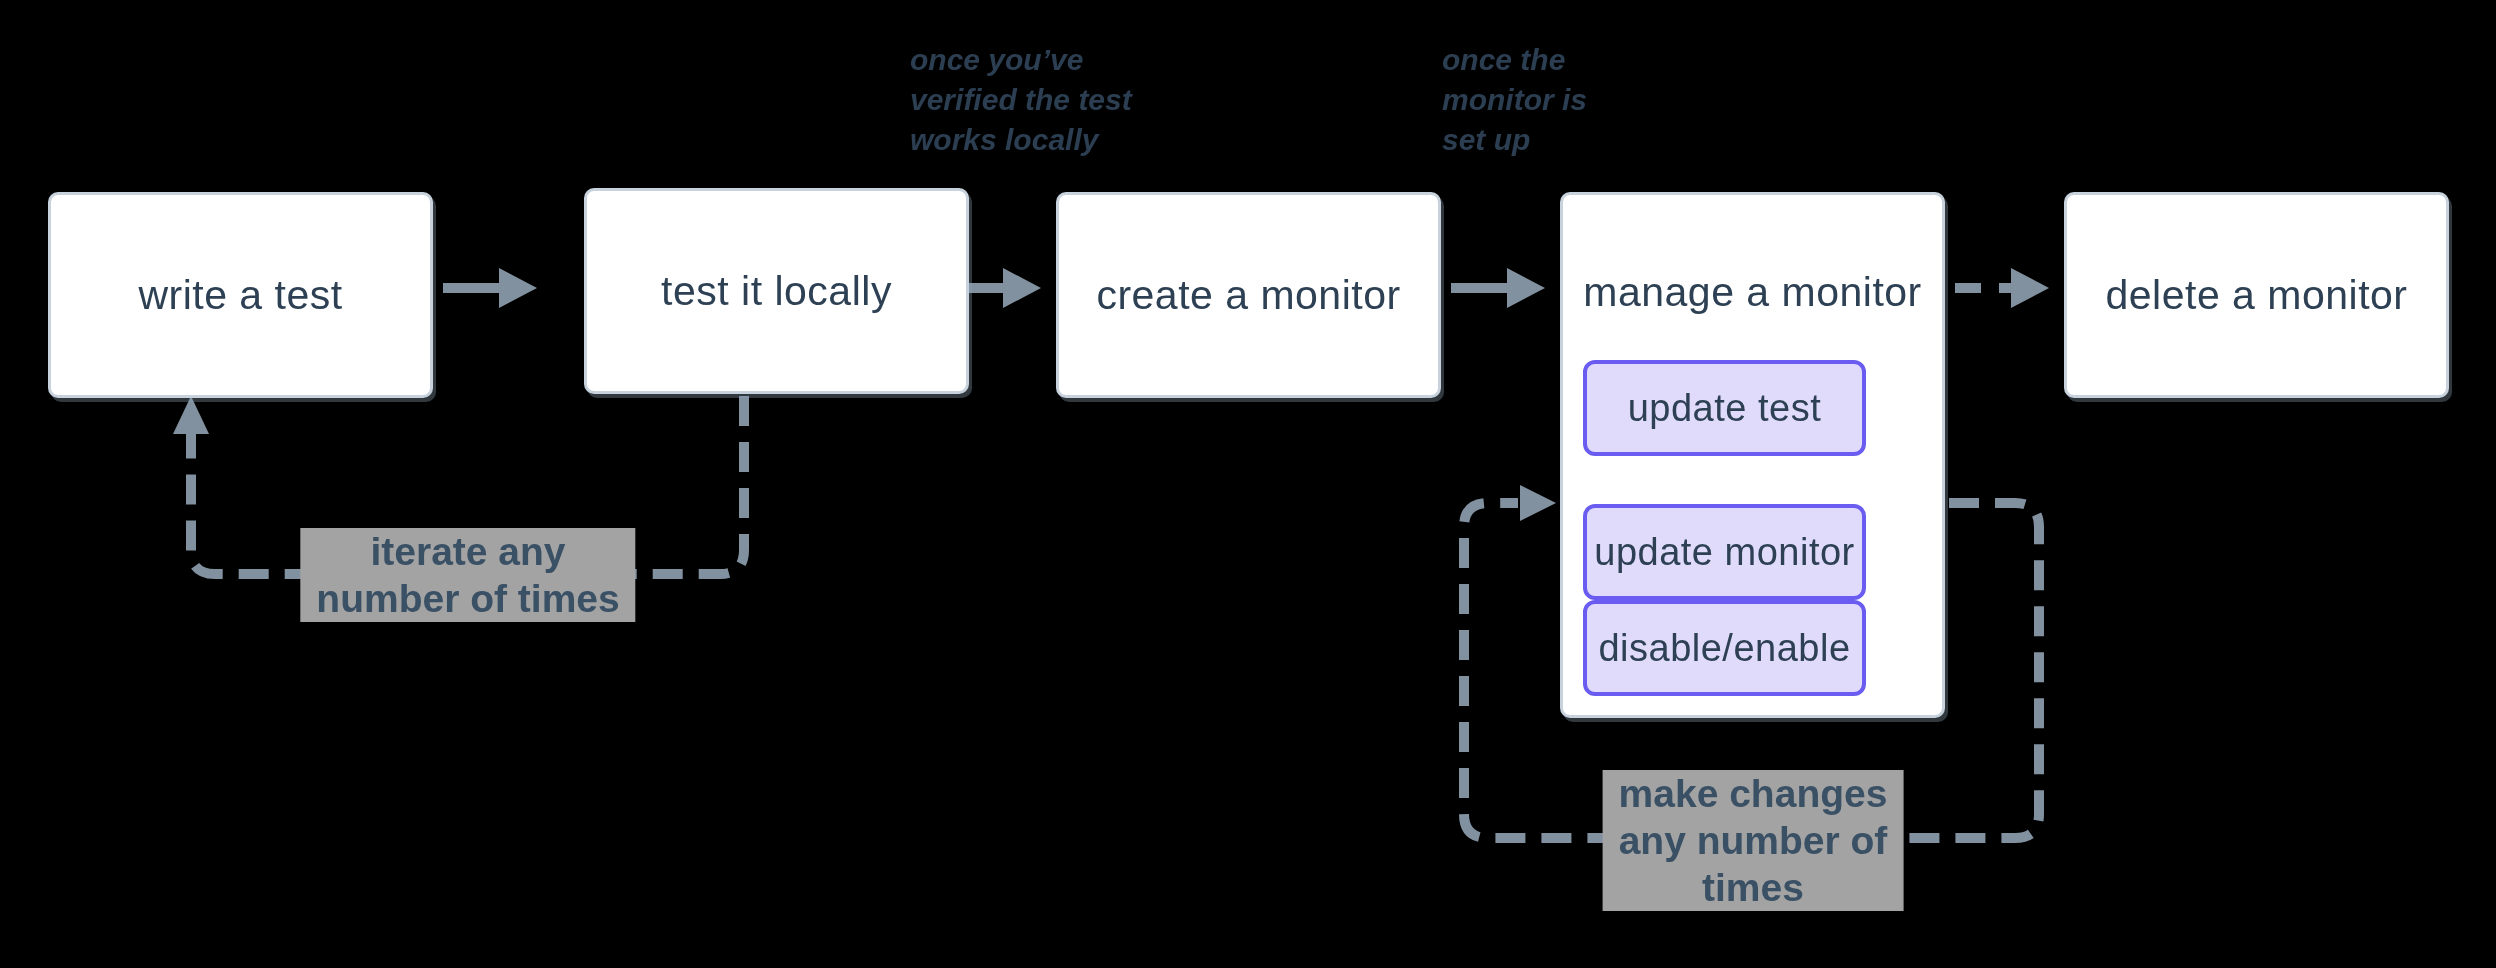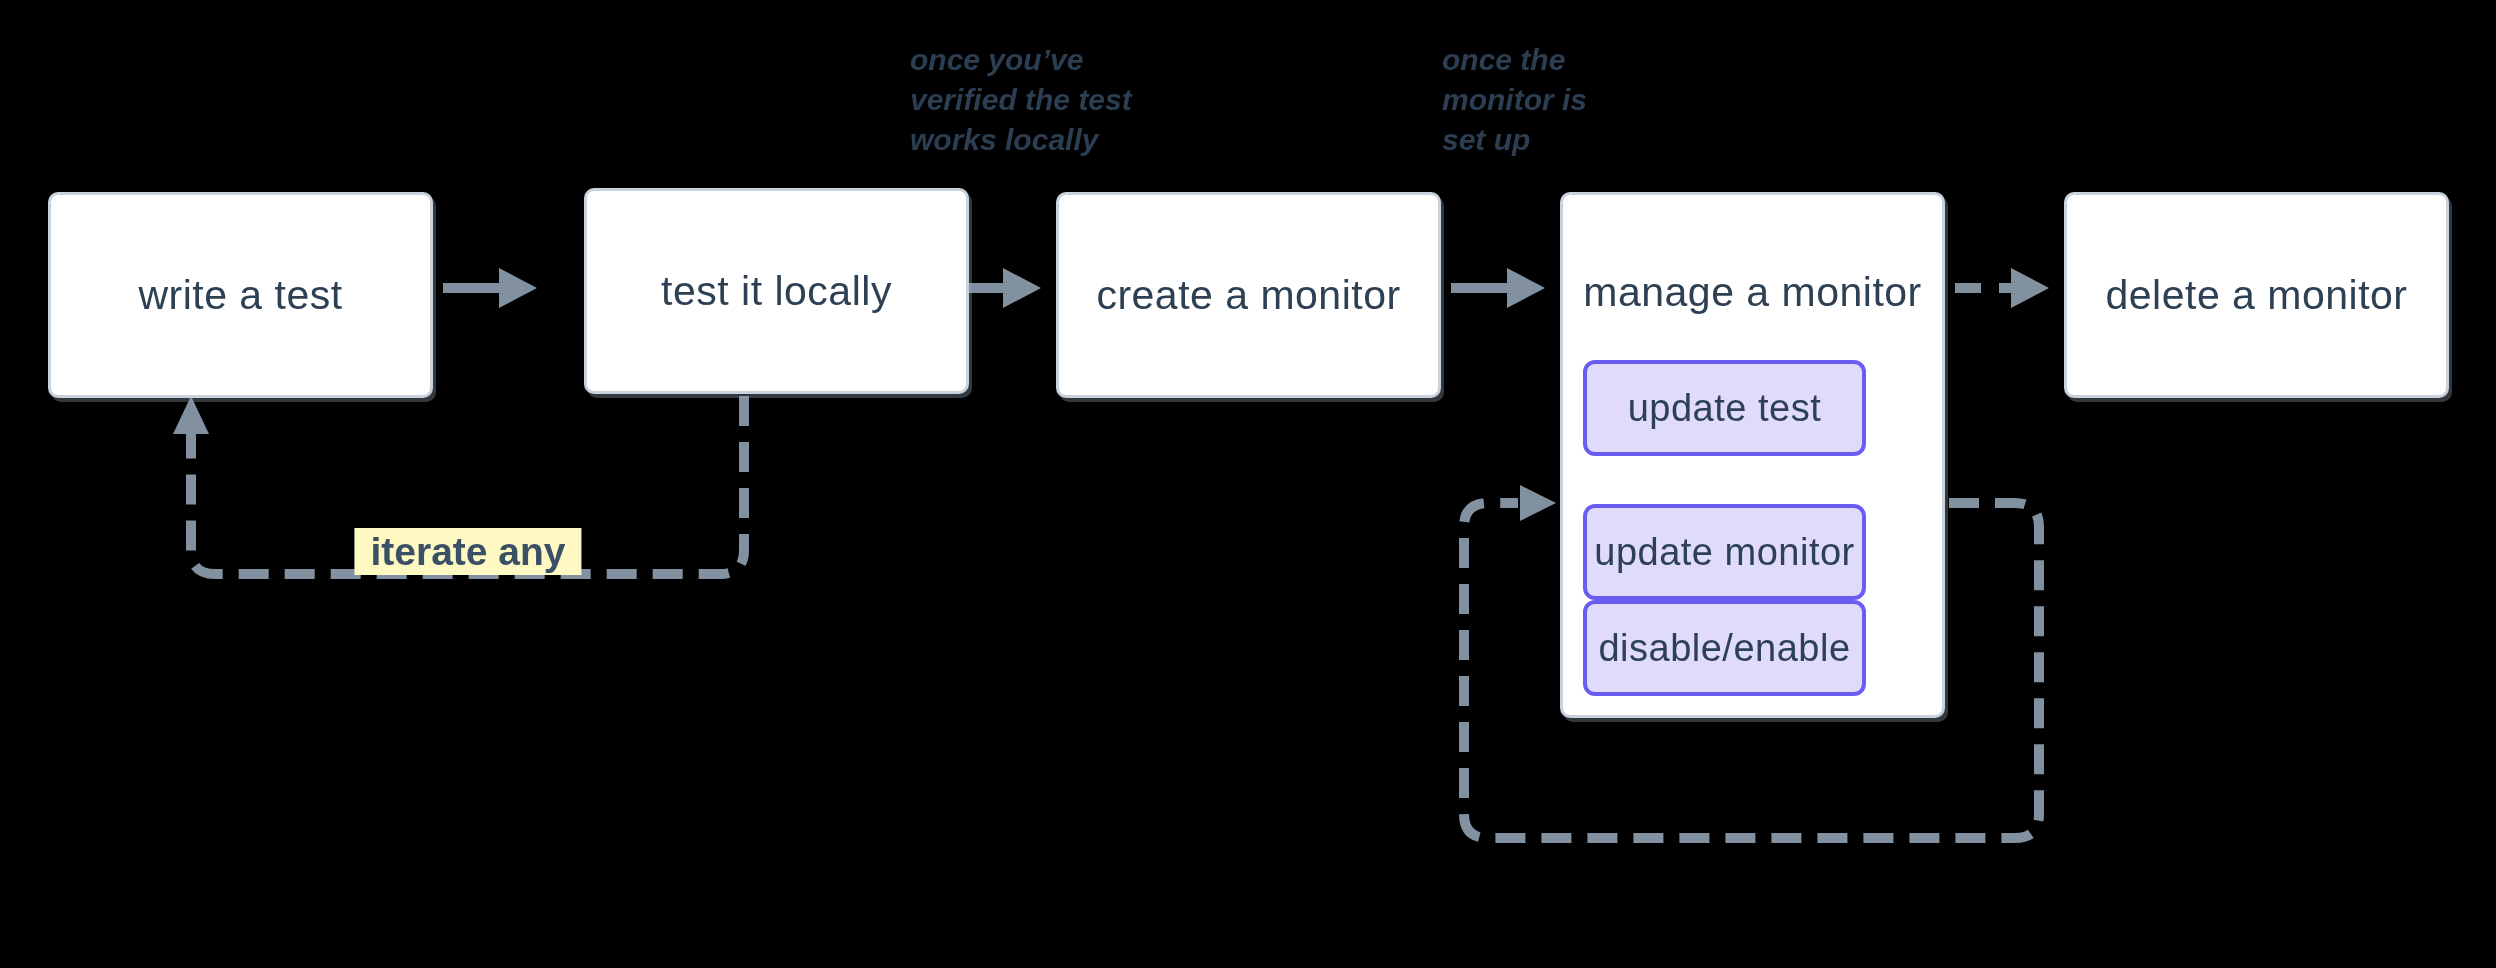--- a/index.html
+++ b/index.html
@@ -70,21 +70,21 @@
     color: #2c3e51;
     font-style: italic;
     font-weight: bold;
     font-size: 30px;
     line-height: 40px;
     white-space: nowrap;
   }
   .loop-label {
     position: absolute;
     transform: translateX(-50%);
-    background: #fef9c3;
+    background: #a3a3a3;
     text-align: center;
     color: #3a5065;
     font-weight: bold;
     font-size: 39px;
     line-height: 47px;
     padding: 0 16px;
     white-space: nowrap;
   }
 </style>
 </head>
@@ -157,16 +157,22 @@
   </div>
 
   <div class="note" style="left:1442px; top:40px;">
     <div>once the</div>
     <div>monitor is</div>
     <div>set up</div>
   </div>
 
   <div class="loop-label" style="left:468px; top:528px;">
     <div>iterate any</div>
+    <div>number of times</div>
   </div>
 
+  <div class="loop-label" style="left:1753px; top:770px;">
+    <div>make changes</div>
+    <div>any number of</div>
+    <div>times</div>
+  </div>
 
 </div>
 
 </body></html>

